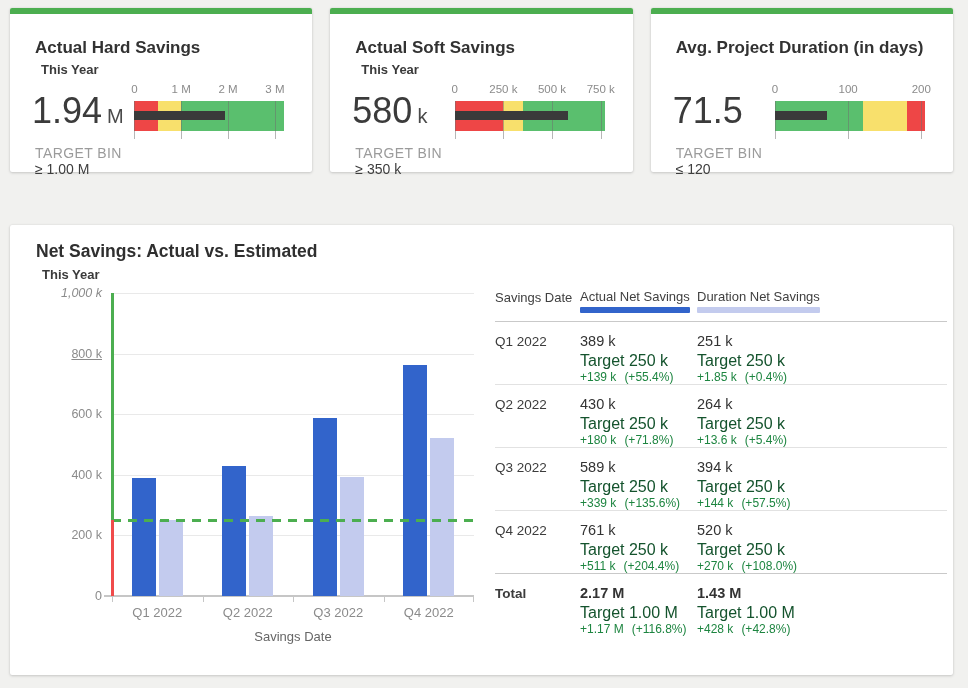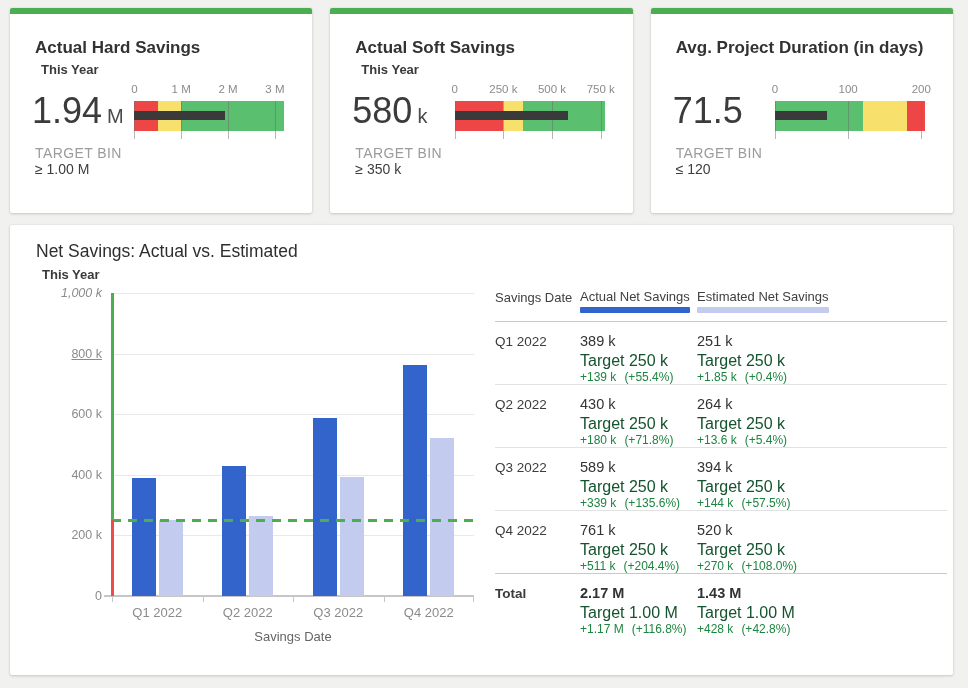--- a/index.html
+++ b/index.html
@@ -5,40 +5,40 @@
   html,body{margin:0;padding:0;}
   body{
     width:968px;height:688px;position:relative;overflow:hidden;
     background:#f1f1ef;color:#333;
     font-family:"Liberation Sans", sans-serif;
   }
   .card{background:#fff;border-radius:2px;
     box-shadow:0 1px 3px rgba(0,0,0,.16), 0 0 2px rgba(0,0,0,.08);}
   
   .kpi-row{position:absolute;left:10px;top:8px;width:943px;display:flex;gap:18px;}
-  .kpi-card{position:relative;flex:1;height:205px;}
+  .kpi-card{position:relative;flex:1;height:164px;}
   .card-accent{position:absolute;top:0;left:0;right:0;height:6px;border-radius:2px 2px 0 0;}
   .kpi-title{position:absolute;left:25px;top:30px;margin:0;font-size:17px;font-weight:700;color:#323232;white-space:nowrap;}
   .kpi-subtitle{position:absolute;left:31px;top:54px;height:16px;font-size:13px;font-weight:700;color:#3a3a3a;}
   .kpi-body{position:absolute;left:22px;right:28px;top:74px;height:58px;
     display:flex;align-items:center;justify-content:space-between;}
   .kpi-value{display:flex;align-items:baseline;white-space:nowrap;font-size:36px;color:#3b3b3b;}
   .kpi-unit{font-size:20px;margin-left:5px;color:#4a4a4a;}
   .bullet{position:relative;flex:none;width:150px;height:56px;}
   .bullet-labels{position:absolute;left:0;right:0;top:0;height:14px;font-size:11.5px;color:#8b8b8b;}
   .b-lab{position:absolute;top:0;transform:translateX(-50%);white-space:nowrap;}
   .bullet-bar{position:absolute;left:0;right:0;top:18px;height:30px;}
   .b-seg{position:absolute;top:0;height:100%;z-index:1;}
   .b-tick{position:absolute;top:0;width:1px;height:38px;background:rgba(110,110,110,.5);z-index:2;}
   .b-measure{position:absolute;left:0;top:10px;height:9px;background:#3a3a3a;z-index:3;}
   .kpi-target-label{position:absolute;left:25px;top:137px;font-size:14px;letter-spacing:.4px;color:#9b9b9b;}
   .kpi-target-value{position:absolute;left:25px;top:153px;font-size:14px;color:#3d3d3d;}
   
   .main-card{position:absolute;left:10px;top:225px;width:943px;height:450px;}
-  .main-title{position:absolute;left:26px;top:16px;margin:0;font-size:17.5px;font-weight:400;color:#2f2f2f;}
+  .main-title{position:absolute;left:26px;top:16px;margin:0;font-size:17.5px;font-weight:700;color:#2f2f2f;}
   .main-subtitle{position:absolute;left:32px;top:42px;font-size:13px;font-weight:700;color:#3a3a3a;}
   .y-labels{position:absolute;left:0;top:68px;width:92px;height:303px;}
   .y-lab{position:absolute;right:0;font-size:12.5px;color:#8b8b8b;white-space:nowrap;}
   .plot{position:absolute;left:102px;top:68px;width:362px;height:303px;}
   .gridline{position:absolute;left:0;right:0;height:1px;background:#e9e9e9;z-index:1;}
   .bar{position:absolute;bottom:0;width:24px;z-index:2;}
   .target-line{position:absolute;left:0;right:0;height:3px;z-index:4;
     background:repeating-linear-gradient(to right,#4cae50 0 9px,transparent 9px 16px);}
   .axis-seg{position:absolute;left:-1px;width:3px;z-index:4;}
   .x-axis-line{position:absolute;left:-8px;width:370px;top:302px;height:2px;background:#c6c6c6;z-index:1;}
@@ -210,21 +210,21 @@
   <div class="x-title">Savings Date</div>
 
   <div class="table">
     <div class="t-head">
       <div class="th-date">Savings Date</div>
       <div class="th">
         <span class="th-label">Actual Net Savings</span>
         <span class="th-bar" style="background: rgb(50, 100, 203);"></span>
       </div>
       <div class="th">
-        <span class="th-label">Estimated Net Savings</span>
+        <span class="th-label">Duration Net Savings</span>
         <span class="th-bar" style="background: rgb(195, 203, 238);"></span>
       </div>
     </div>
 
     <div class="t-row first">
       <div class="t-date">Q1 2022</div>
       <div class="t-metric">
         <div class="m-value">389 k</div>
         <div class="m-target">Target 250 k</div>
         <div class="m-variance">

